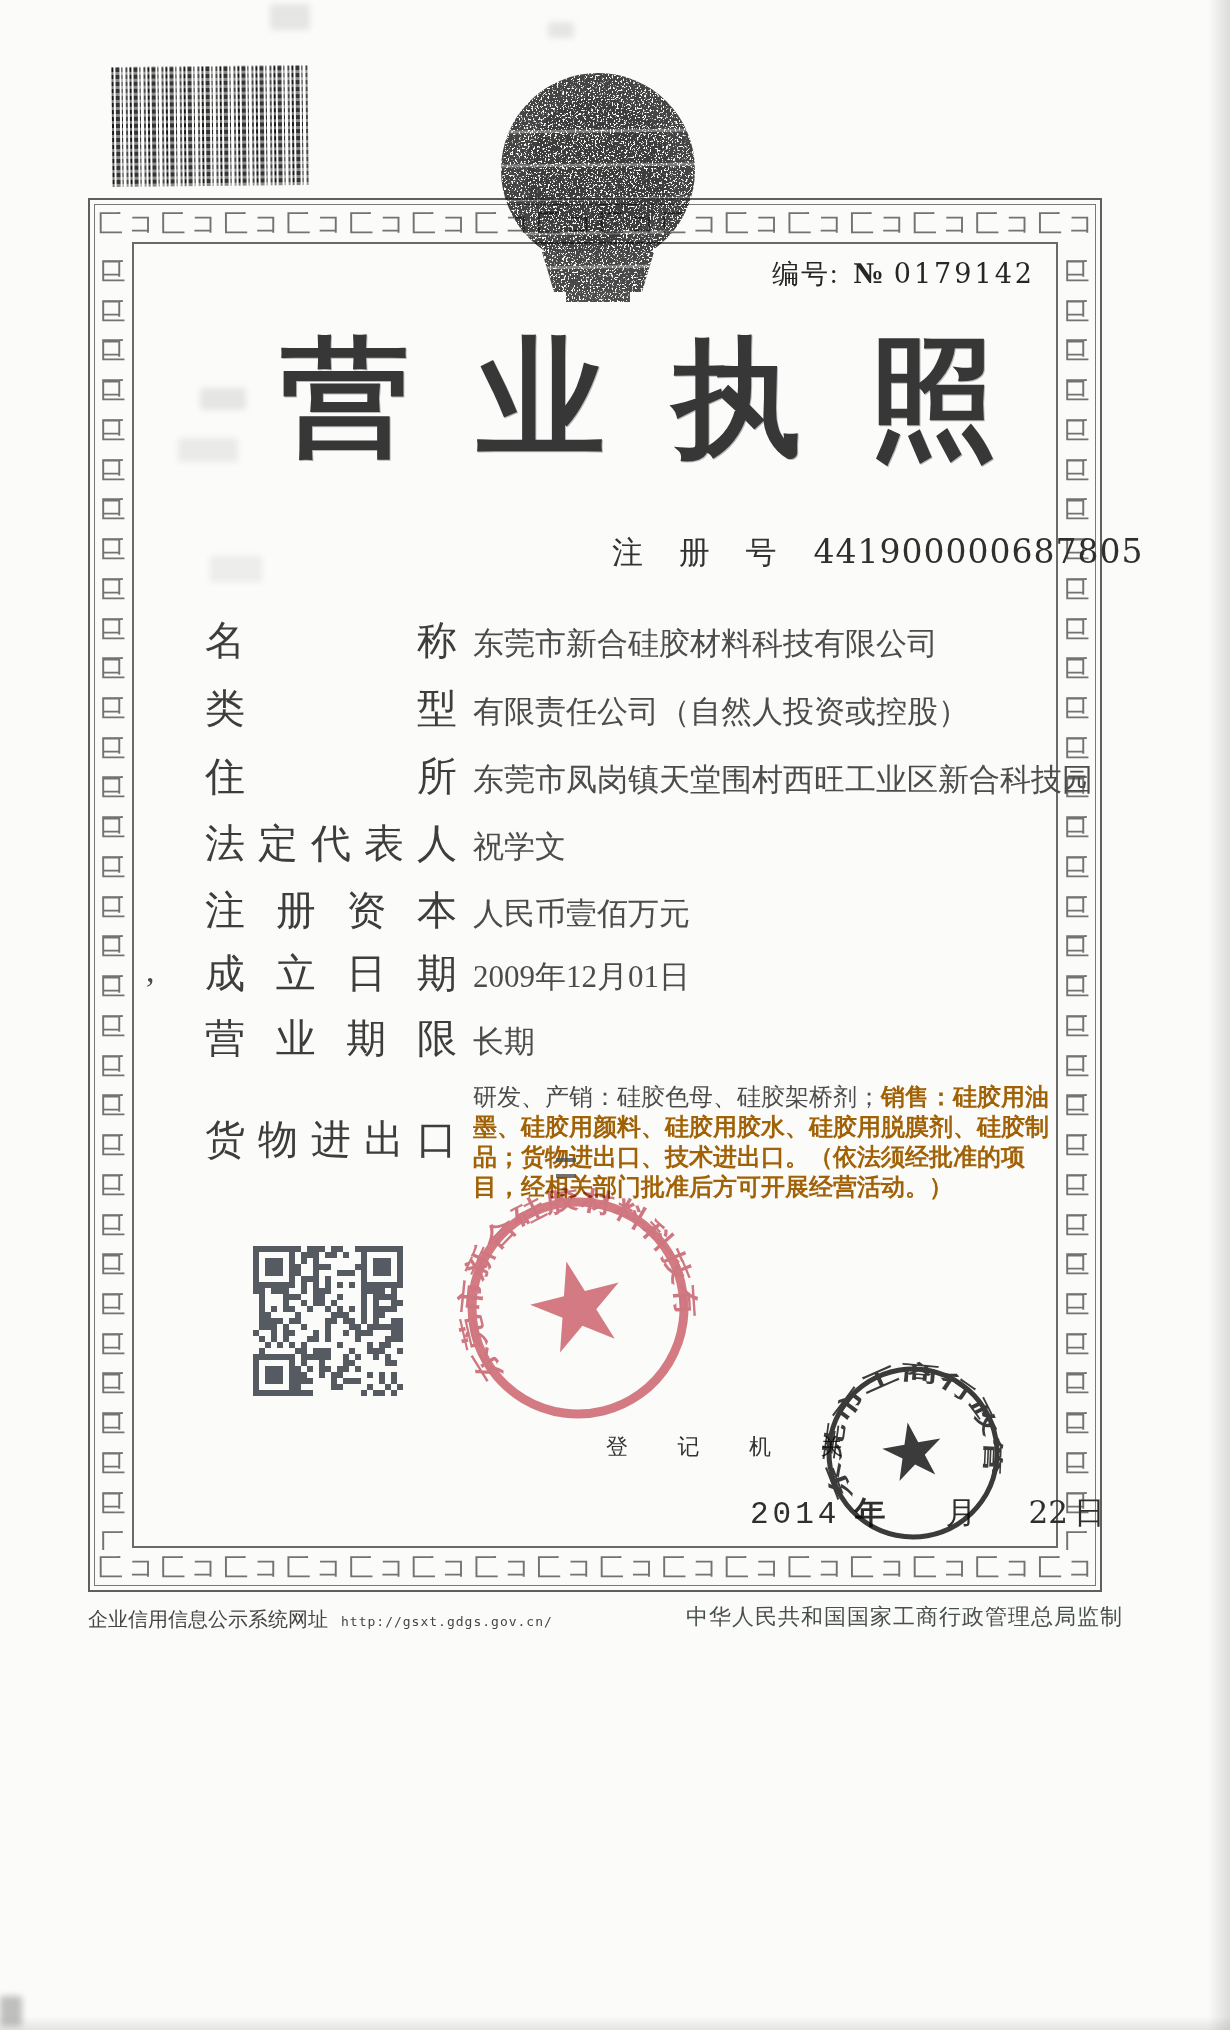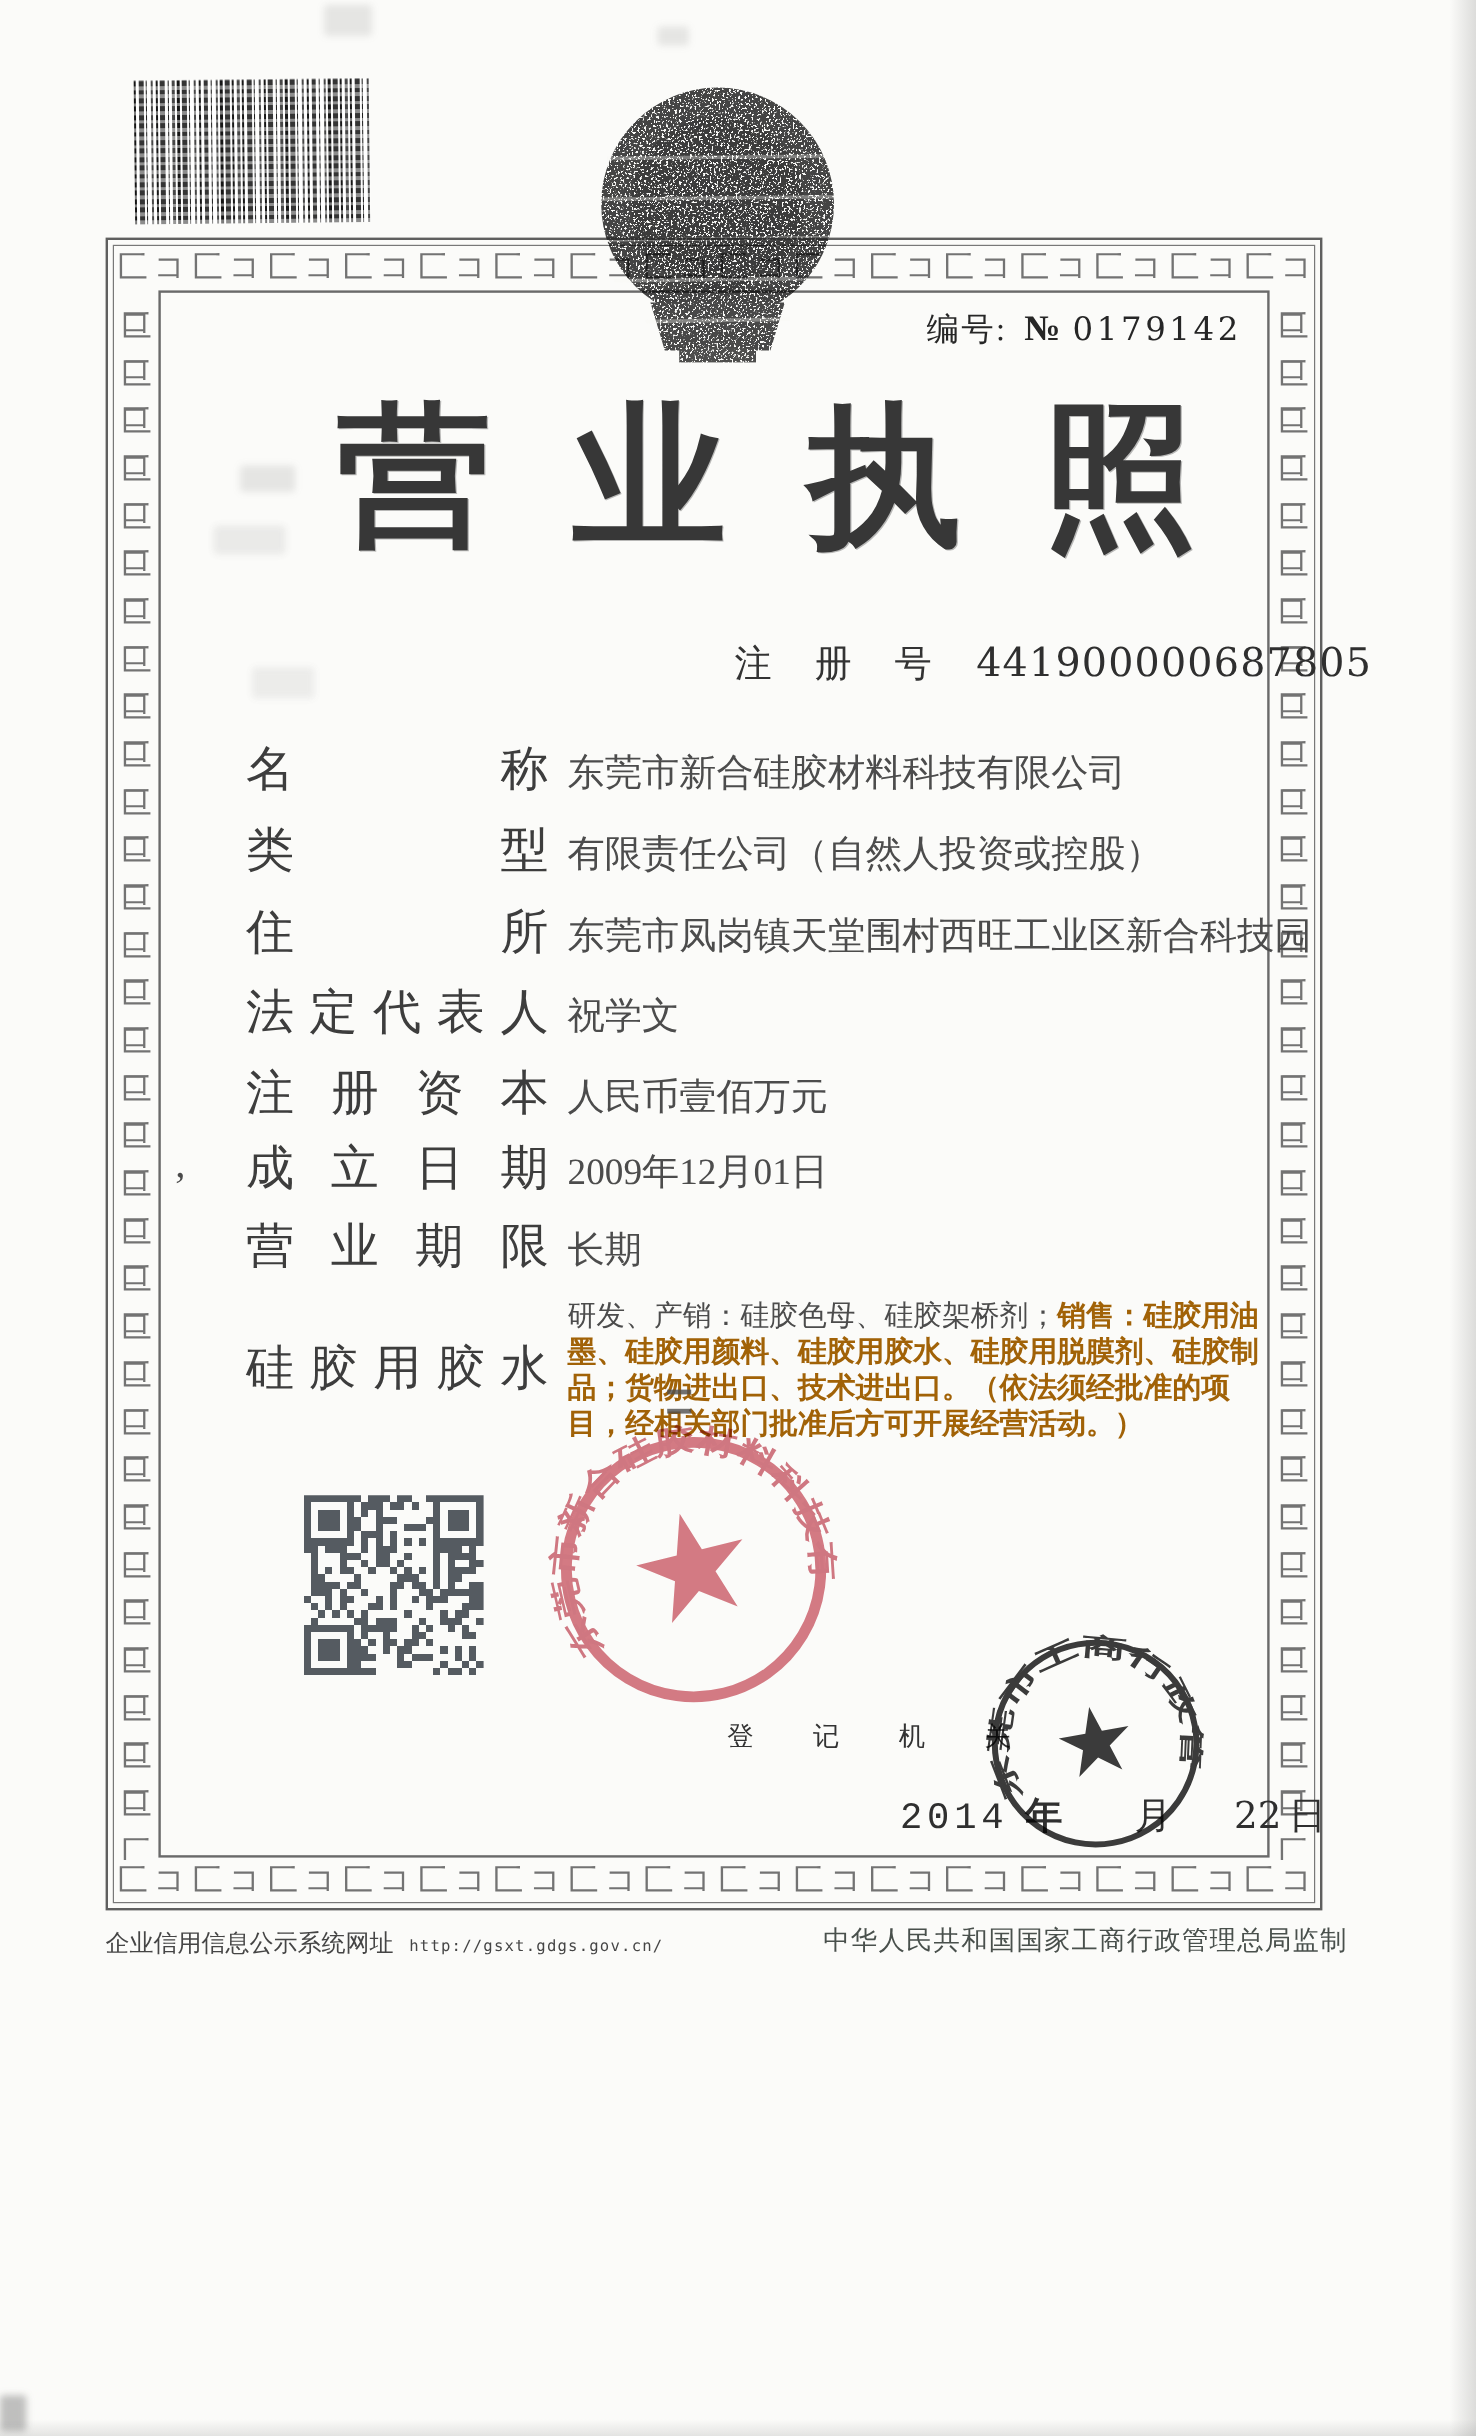--- a/index.html
+++ b/index.html
@@ -168,21 +168,21 @@
   </div>
   <div class="row" style="top:949px">
     <div class="flabel">成立日期</div>
     <div class="fvalue">2009年12月01日</div>
   </div>
   <div class="row" style="top:1014px">
     <div class="flabel">营业期限</div>
     <div class="fvalue">长期</div>
   </div>
   <div class="row" style="top:1078px">
-    <div class="flabel">硅胶用胶水</div>
+    <div class="flabel">货物进出口</div>
     <div class="fvalue scope">
       <span class="seg1">研发、产销：硅胶色母、硅胶架桥剂；</span><span class="seg2">销售：硅胶用油墨、硅胶用颜料、硅胶用胶水、硅胶用脱膜剂、硅胶制品；货物进出口、技术进出口。（依法须经批准的项目，经相关部门批准后方可开展经营活动。）</span>
     </div>
   </div>
   <div class="comma-mark">,</div>
   <div class="eq-mark"></div>
 
   <svg class="qr" id="qr-svg" viewBox="0 0 25 25" shape-rendering="crispEdges">
       <rect x="0" y="0" width="7" height="7" fill="#3f454d"></rect>
       <rect x="1" y="1" width="5" height="5" fill="#fbfbf9"></rect>

